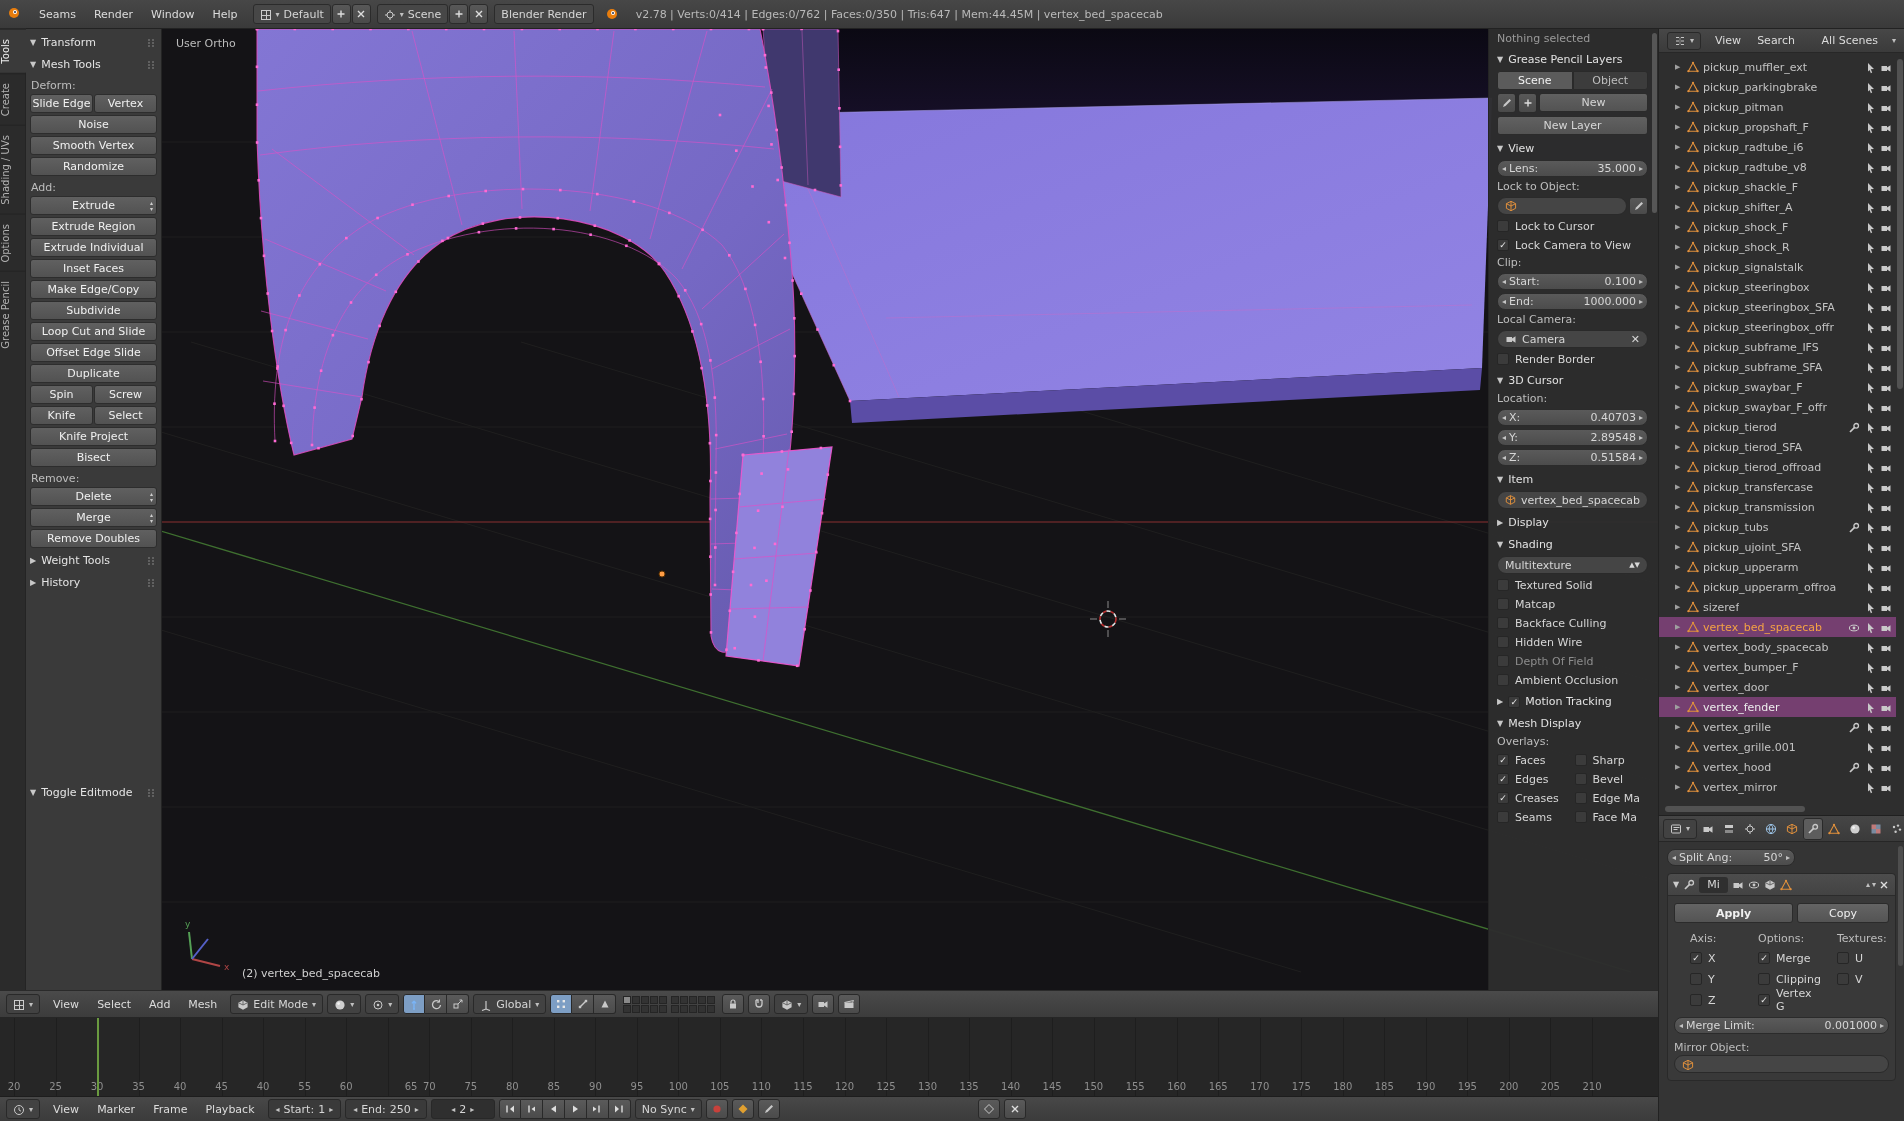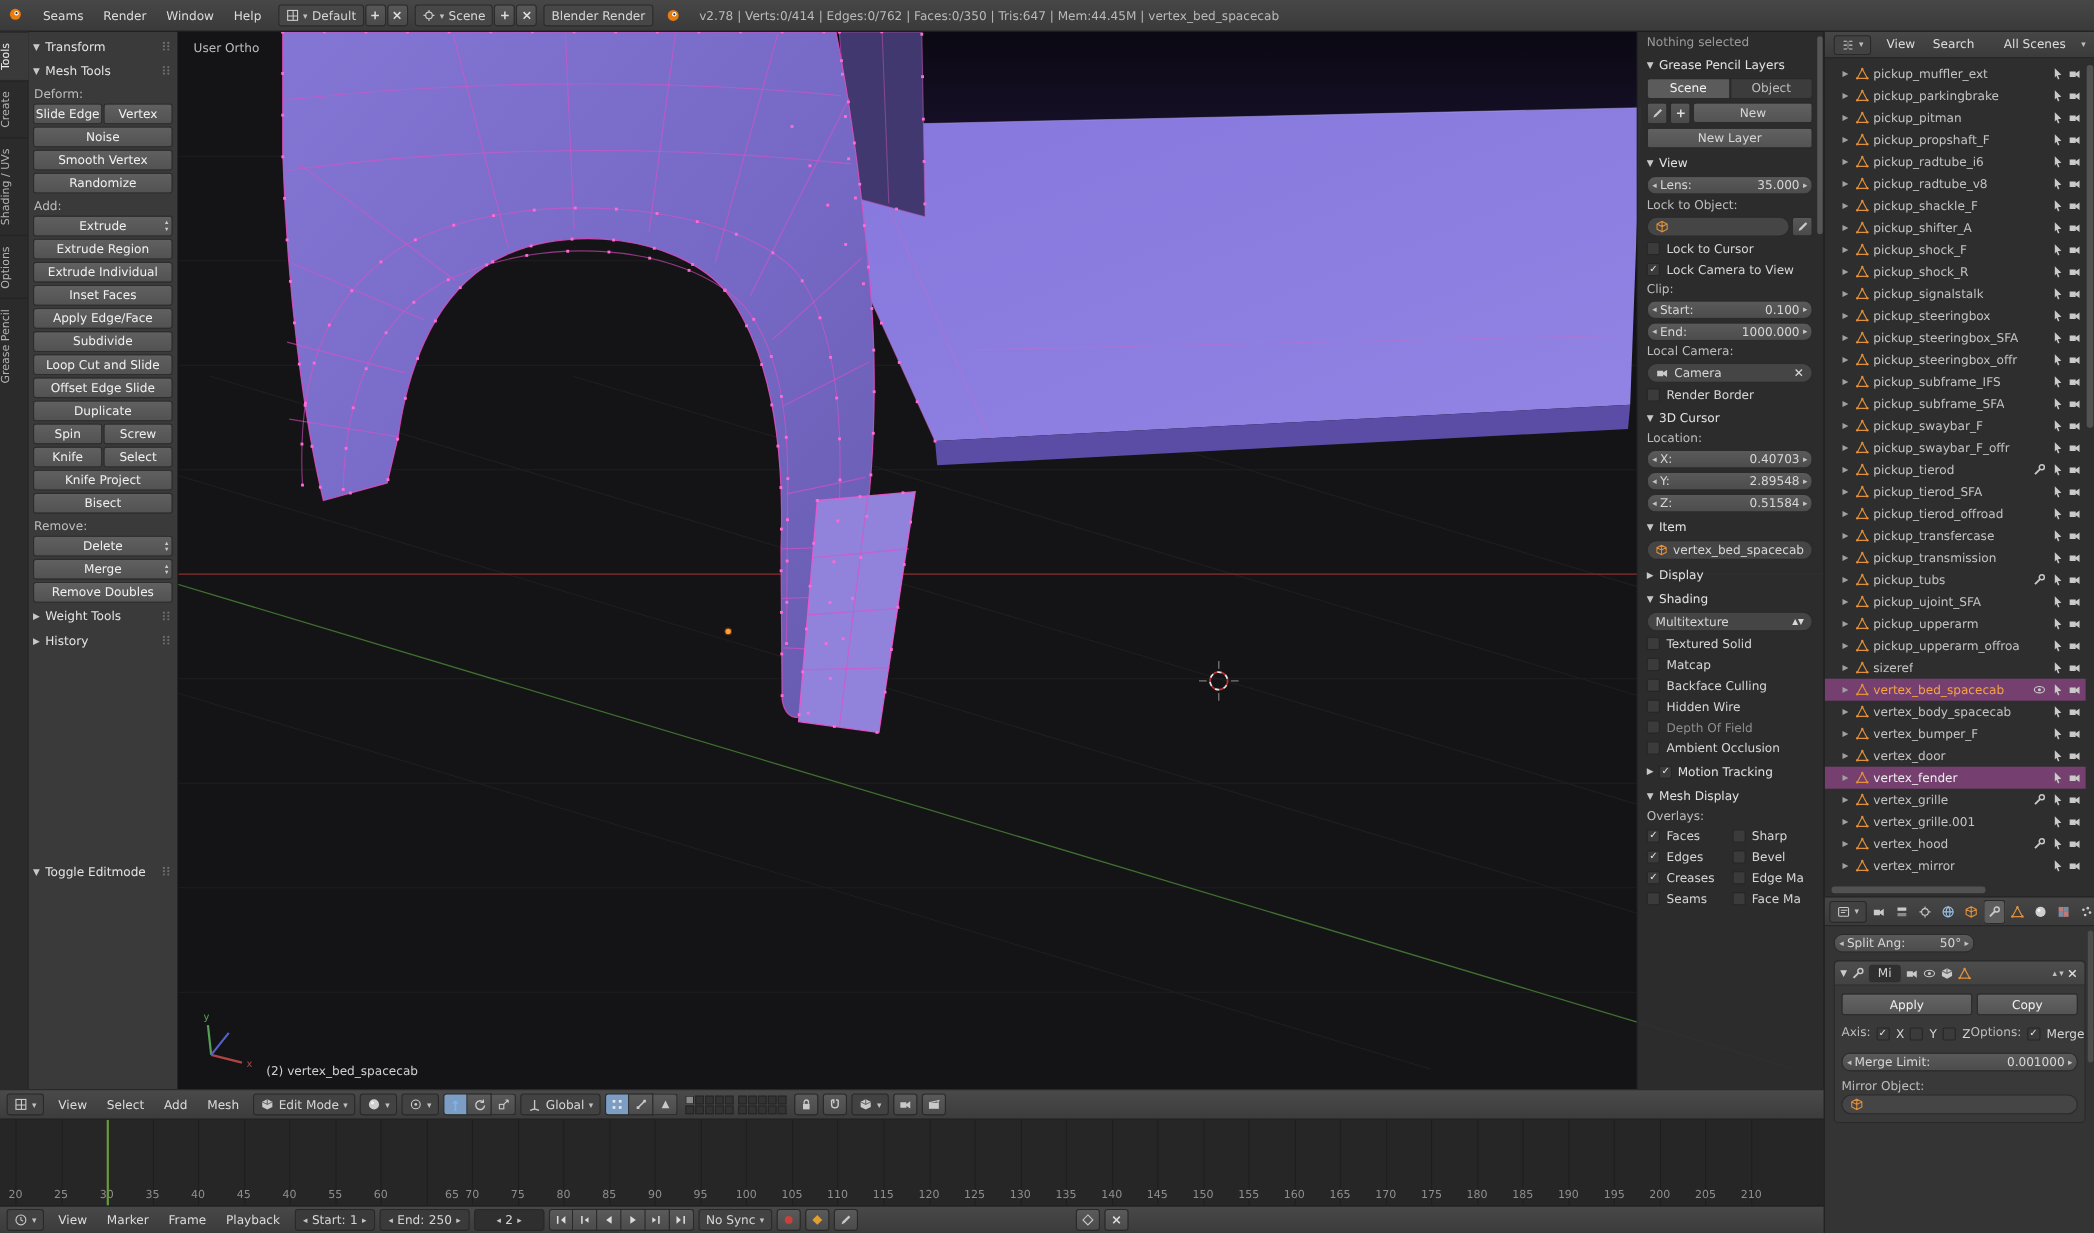--- a/index.html
+++ b/index.html
@@ -129,21 +129,21 @@
   .ptab.active { background:#5d5d5d; box-shadow:inset 0 0 0 1px #2a2a2a; }
   #pr-content { padding:7px 8px; }
   .modbox { border:1px solid #292929; border-radius:4px; background:#393939; margin-top:7px; }
   .modhead { height:22px; background:linear-gradient(#4d4d4d,#434343); border-bottom:1px solid #2b2b2b;
     border-radius:4px 4px 0 0; display:flex; align-items:center; gap:4px; padding:0 5px; }
   .modname { background:#2f2f2f; border-radius:3px; height:16px; display:flex; align-items:center; padding:0 8px; }
   .modbody { padding:7px 6px; }
   .pbtn { flex:1; height:20px; background:linear-gradient(#646464,#545454); border:1px solid #2b2b2b;
     border-radius:3px; display:flex; align-items:center; justify-content:center; color:#f0f0f0; }
   .cols { display:flex; margin-top:9px; }
-  .col { flex:1; display:flex; flex-direction:row; gap:5px; }
+  .col { flex:1; display:flex; flex-direction:column; gap:5px;margin-left:16px; }
   .col .np-label { height:13px; }
   #pr-sb { position:absolute; right:1px; top:30px; width:5px; height:120px; background:#4e4e4e; border-radius:3px; }
 </style>
 </head>
 <body>
 
 <div id="topbar" class="abs">
   <span style="width:16px;height:16px;"><svg class="ic" viewBox="0 0 12 12">
         <circle cx="6" cy="6" r="5" fill="#e87d0d"></circle>
         <circle cx="7" cy="5" r="2" fill="#fff"></circle>
@@ -266,21 +266,21 @@
       <div class="brow">
         <div class="tbtn">Extrude Region</div>
       </div>
       <div class="brow">
         <div class="tbtn">Extrude Individual</div>
       </div>
       <div class="brow">
         <div class="tbtn">Inset Faces</div>
       </div>
       <div class="brow">
-        <div class="tbtn">Apply Edge/Face</div>
+        <div class="tbtn">Make Edge/Copy</div>
       </div>
       <div class="brow">
         <div class="tbtn">Subdivide</div>
       </div>
       <div class="brow">
         <div class="tbtn">Loop Cut and Slide</div>
       </div>
       <div class="brow">
         <div class="tbtn">Offset Edge Slide</div>
       </div>
@@ -1984,21 +1984,21 @@
         <span style="margin-left:auto;display:flex;gap:2px;align-items:center;">
           <span class="caret">▴</span>
           <span class="caret">▾</span>
           <span><svg class="ic" viewBox="0 0 12 12">
                 <path d="M3 3 L9 9 M9 3 L3 9" stroke="#ddd" stroke-width="1.4"></path>
               </svg></span>
         </span>
       </div>
       <div class="modbody">
         <div style="display:flex;gap:4px;">
-          <div class="pbtn" style="flex:1.3;">Apply</div>
+          <div class="pbtn" style="flex:1.3;font-weight:bold;">Apply</div>
           <div class="pbtn">Copy</div>
         </div>
         <div class="cols" id="mod-cols">
             <div class="col">
               <div class="np-label">Axis:</div>
               <div class="np-check">
                 <span class="cbox">✓</span>
                 <span>X</span>
               </div>
               <div class="np-check">

